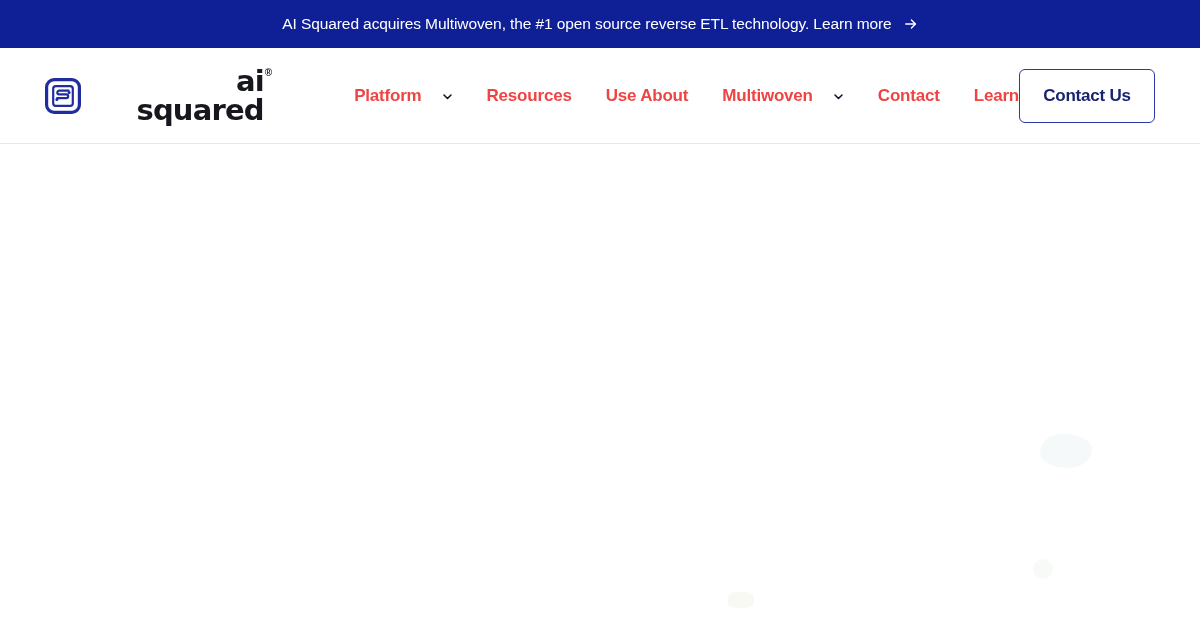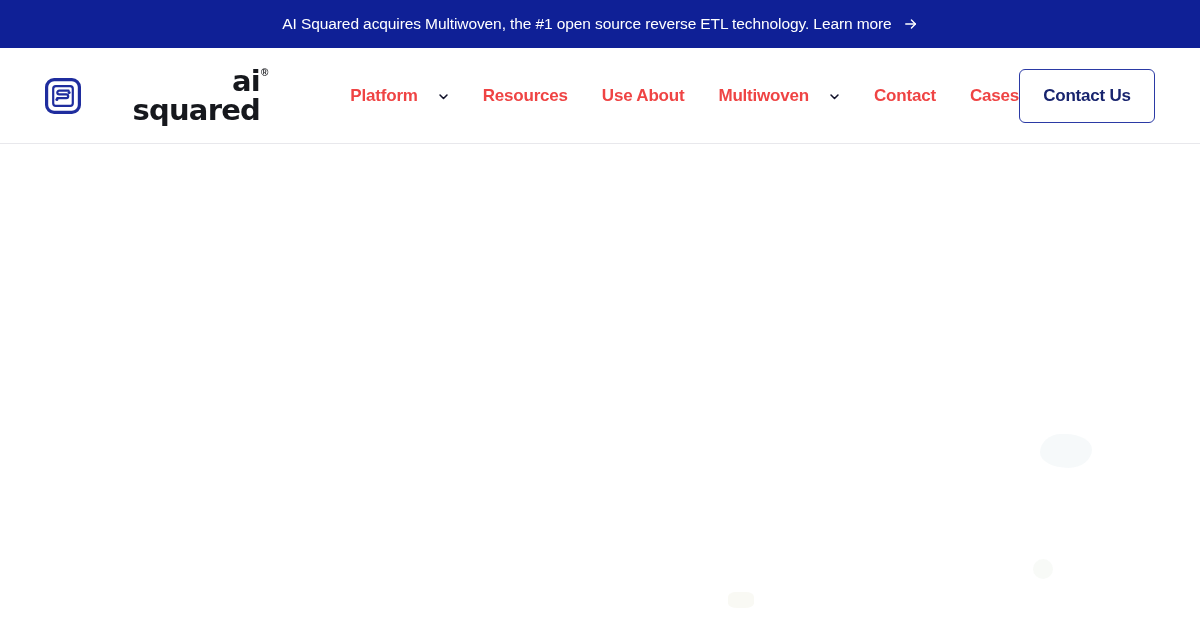--- a/index.html
+++ b/index.html
@@ -255,21 +255,21 @@
           <polyline points="2.2,4.4 6,8.2 9.8,4.4"></polyline>
         </svg>
       </span>
     </a>
 
     <a class="nav-item" href="#">
       <span>Contact</span>
     </a>
 
     <a class="nav-item" href="#">
-      <span>Cases</span>
+      <span>Learn</span>
     </a>
 
   </nav>
 
   <div class="header-cta">
     <a class="contact-button" href="#">Contact Us</a>
   </div>
 
 </header>
 

